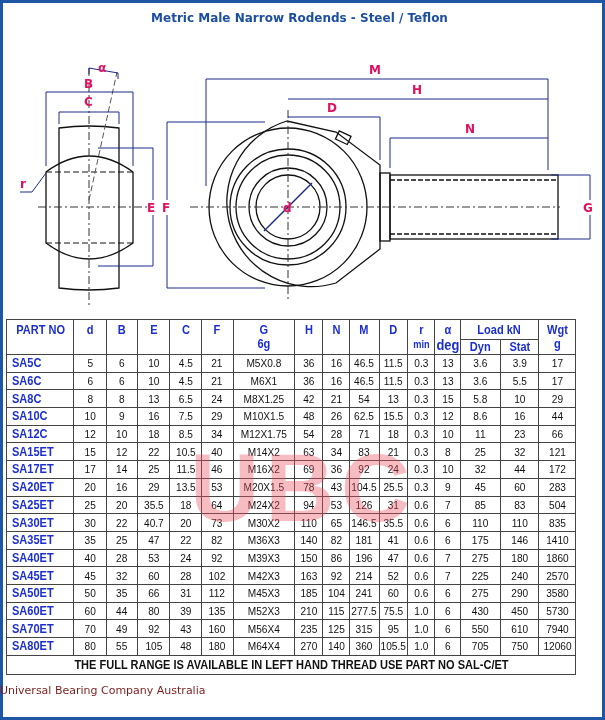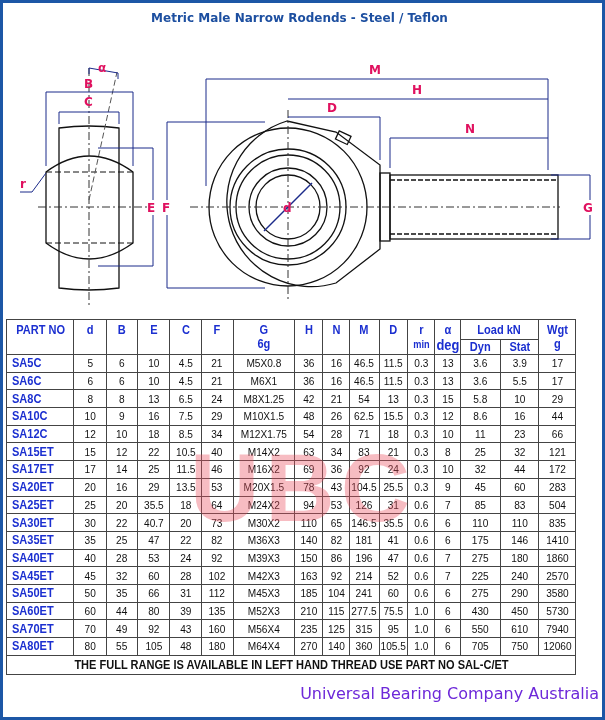--- a/index.html
+++ b/index.html
@@ -11,21 +11,21 @@
   .table-wrap { position:absolute; left:6px; top:319px; width:513px; }
   table { border-collapse:collapse; width:570px; font-family:"Liberation Sans", sans-serif; }
   td, th { border:1px solid #444; font-size:11px; text-align:center; color:#111; height:17.7px; padding:0; transform:scaleX(0.92); }
   th { color:#1b2fd0; font-weight:bold; font-size:12px; }
   td.part { text-align:left; color:#1b2fd0; font-weight:bold; font-size:12px; padding-left:2px; }
   .hdr-top { height:20px; vertical-align:top; padding-top:3px; }
   .hdr-bot { height:15px; }
   .sub { font-size:10px; }
   .tiny { font-size:14px; }
   .note { font-weight:bold; font-size:12px; color:#111; height:19px; }
-  .footer { position:absolute; left:0; top:684px; width:599px; text-align:right; color:#6d28d9; font-family:"DejaVu Sans", sans-serif; font-size:16px; }
+  .footer { position:absolute; left:0; top:684px; width:599px; text-align:left; color:#7f1d1d; font-family:"DejaVu Sans", sans-serif; font-size:11px; }
   .watermark { position:absolute; left:190px; top:440px; font-family:Liberation Sans, sans-serif; font-weight:bold; font-size:96px; color:rgba(235,80,95,0.38); letter-spacing:6px; pointer-events:none; line-height:1; }
   .lbl { font-family:"DejaVu Sans", sans-serif; font-weight:bold; font-size:12px; fill:#e0115f; }
 </style>
 </head>
 <body>
 
 <div class="frame"></div>
 
 <div class="title">Metric Male Narrow Rodends - Steel / Teflon</div>
 

